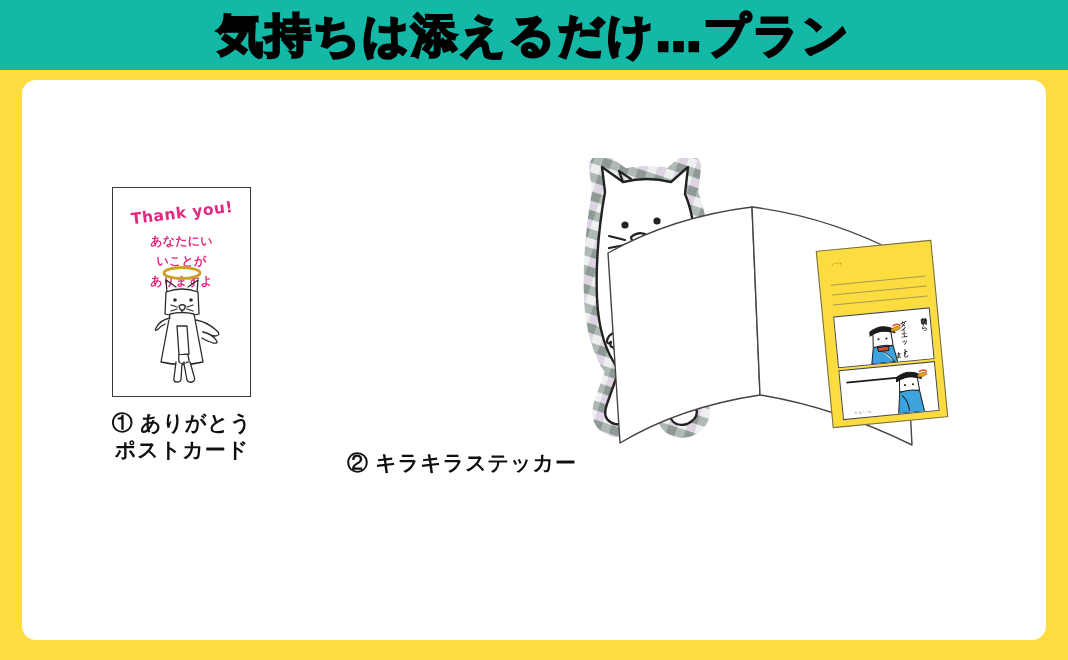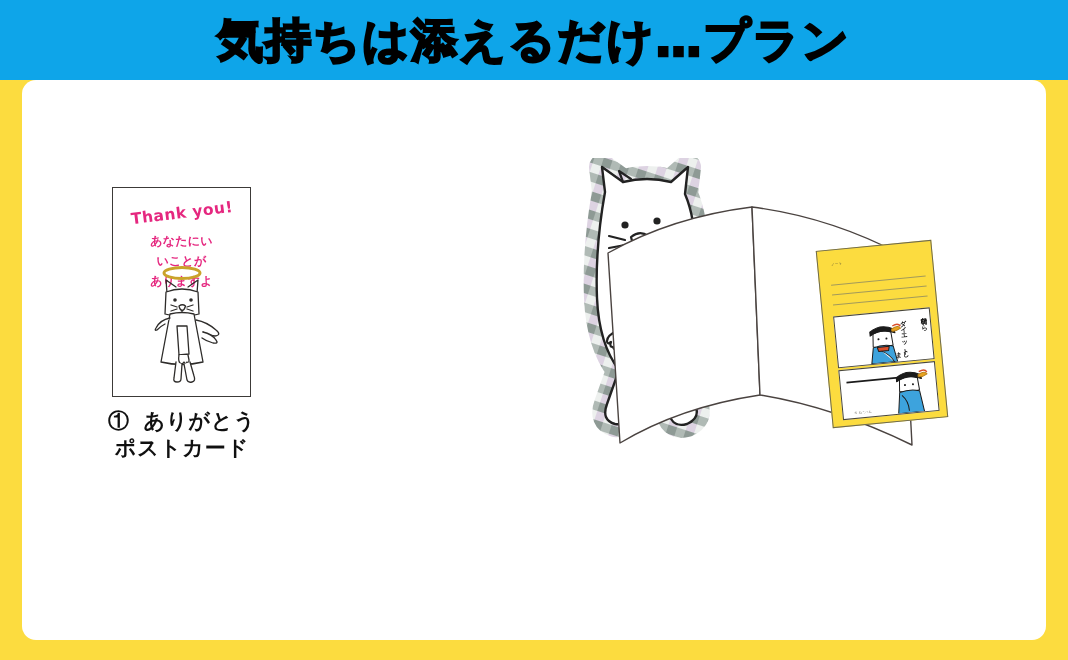--- a/index.html
+++ b/index.html
@@ -4,23 +4,23 @@
 <style>
   * { box-sizing: border-box; margin: 0; padding: 0; }
   html, body {
     width: 1068px; height: 660px;
     font-family: "Liberation Sans", "DejaVu Sans", sans-serif;
   }
   body { background: #fcdc3f; overflow: hidden; position: relative; }
 
   
   .header {
-    position: absolute; left: 0; top: 0; width: 1068px; height: 80px;
+    position: absolute; left: 0; top: 0; width: 1068px; height: 70px;
     display: flex; align-items: center; justify-content: center;
-    background: #0ea5e9;
+    background: #14b8a6;
   }
   .header-title {
     font-family: "DejaVu Sans", "Liberation Sans", sans-serif;
     font-size: 46px; font-weight: 700; color: #000;
     letter-spacing: 2px; line-height: 1; white-space: nowrap;
     -webkit-text-stroke: 2.5px #000;
   }
 
   
   .panel {
@@ -30,21 +30,21 @@
   }
 
   
   .products {
     position: absolute; left: 0; top: 0; width: 1024px; height: 440px;
   }
   .product { position: absolute; }
 
   .caption {
     position: absolute;
-    font-family: Liberation Mono, monospace;
+    font-family: Liberation Serif, serif;
     font-size: 21px; font-weight: 700; color: #101010;
     line-height: 1.28; text-align: center; letter-spacing: 1px;
     white-space: pre-line;
   }
 
   
   .postcard {
     position: absolute; left: 90px; top: 107px;
     width: 139px; height: 210px;
     background: #fff; border: 1.4px solid #3c3a38;
@@ -222,20 +222,21 @@
 
             <path d="M116 135 L72 172"></path>
             <path d="M72 172 q-12 5 -12 11 q0 4 4 1 q-2 5 2 5 q1 4 4 1 q3 3 5 -1 l5 -8"></path>
 
             <path d="M80 188 q14 20 30 34"></path>
 
             <path d="M110 208 L92 236"></path>
           </g>
         </svg>
       </div>
+      <div class="caption" style="left:0;top:370px;width:320px;">② キラキラステッカー</div>
     </div>
 
     <div class="product" style="left:560px;top:0;width:464px;height:440px;">
       <div class="notebook" style="left:20px;">
 
         <svg width="320" height="290" viewBox="0 0 320 290" style="position:absolute;left:0;top:0;">
           <g fill="#ffffff" stroke="#4a4340" stroke-width="1.4" stroke-linejoin="round">
             <path d="M6 58 Q70 22 150 12 L158 200 Q78 212 18 248 Z"></path>
             <path d="M150 12 Q228 22 300 60 L310 250 Q232 212 158 200 Z"></path>
           </g>

